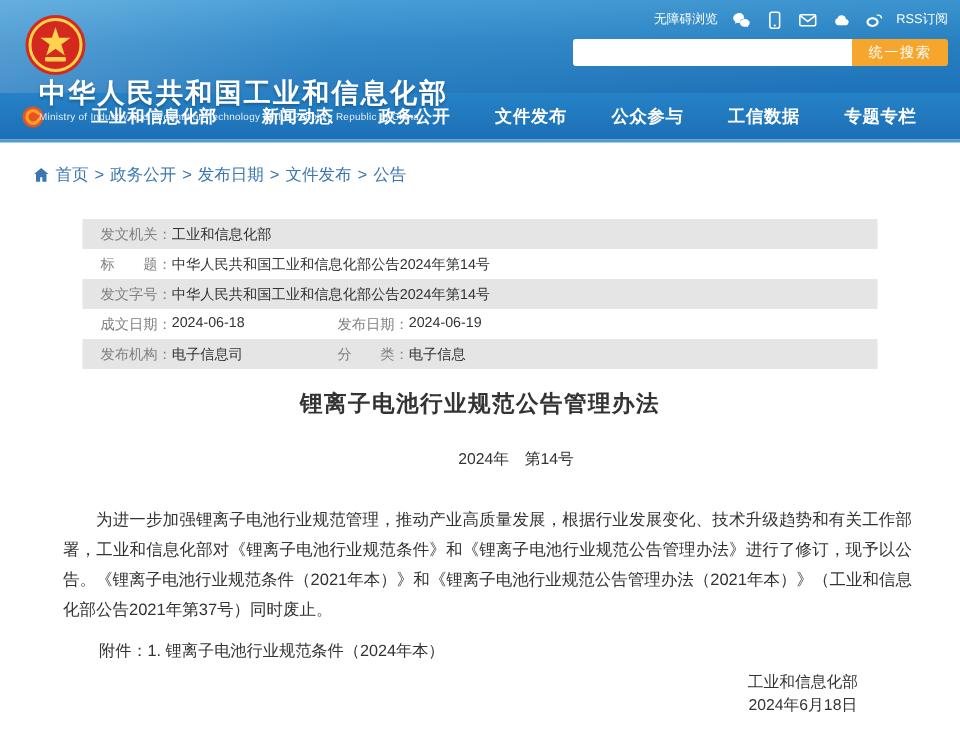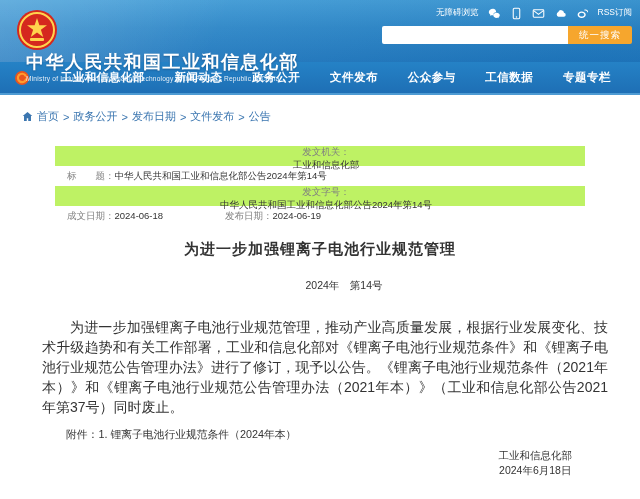--- a/index.html
+++ b/index.html
@@ -46,31 +46,31 @@
   
   .breadcrumb{ display:flex; align-items:center; gap:4px; padding:14px 0 0 22px;
     font-size:11px; color:#3b76b0; }
   .breadcrumb .crumb{ cursor:pointer; }
   .breadcrumb .sep{ color:#3b76b0; }
   .home-icon{ width:11px; height:11px; display:inline-flex; }
 
   
   .meta{ width:530px; margin:22px 0 0 55px; font-size:9.5px; }
   .meta-row{ height:20px; display:flex; align-items:center; padding-left:12px; }
-  .meta-row.gray{ background:#bef264;flex-direction:column; }
+  .meta-row.gray{ background:#e5e5e5; }
   .meta-label{ color:#808080; white-space:pre; }
   .meta-value{ color:#333; }
   .meta-cell1{ width:158px; display:flex; }
   .meta-cell2{ display:flex; }
 
   
   .article-title{ margin-top:14px; text-align:center; font-size:15px; font-weight:bold;
     color:#333; letter-spacing:1px; }
   .doc-number{ margin-top:20px; text-align:center; font-size:10.5px; color:#333;padding-left:48px; }
-  .body-text{ margin:24px 32px 0 42px; font-size:14px; color:#333;
+  .body-text{ margin:24px 32px 0 42px; font-size:11px; color:#333;
     line-height:20px; text-align:justify; }
   .body-text p{ text-indent:2em; }
   .attachments{ margin:8px 42px 0 66px; font-size:10.8px; color:#333; line-height:19px;
     display:flex; }
   .attach-label{ white-space:pre; }
   .attach-list div{ white-space:pre; }
   .signature{ margin-top:4px; padding-right:68px; text-align:right; }
   .signature .sig-inner{ display:inline-block; text-align:center; font-size:10.5px;
     color:#333; line-height:15px; }
 </style>
@@ -180,23 +180,33 @@
   <div class="meta-row">
     <span class="meta-cell1">
       <span class="meta-label">成文日期：</span>
       <span class="meta-value">2024-06-18</span>
     </span>
     <span class="meta-cell2">
       <span class="meta-label">发布日期：</span>
       <span class="meta-value">2024-06-19</span>
     </span>
   </div>
-</div>
-
-<div class="article-title">为进一步加强锂离子电池行业规范管理</div>
+  <div class="meta-row gray">
+    <span class="meta-cell1">
+      <span class="meta-label">发布机构：</span>
+      <span class="meta-value">电子信息司</span>
+    </span>
+    <span class="meta-cell2">
+      <span class="meta-label">分　　类：</span>
+      <span class="meta-value">电子信息</span>
+    </span>
+  </div>
+</div>
+
+<div class="article-title">锂离子电池行业规范公告管理办法</div>
 <div class="doc-number">2024年　第14号</div>
 
 <div class="body-text">
   <p>为进一步加强锂离子电池行业规范管理，推动产业高质量发展，根据行业发展变化、技术升级趋势和有关工作部署，工业和信息化部对《锂离子电池行业规范条件》和《锂离子电池行业规范公告管理办法》进行了修订，现予以公告。《锂离子电池行业规范条件（2021年本）》和《锂离子电池行业规范公告管理办法（2021年本）》（工业和信息化部公告2021年第37号）同时废止。</p>
 </div>
 
 <div class="attachments">
   <span class="attach-label">附件：</span>
   <span class="attach-list">
     <div>1. 锂离子电池行业规范条件（2024年本）</div>

